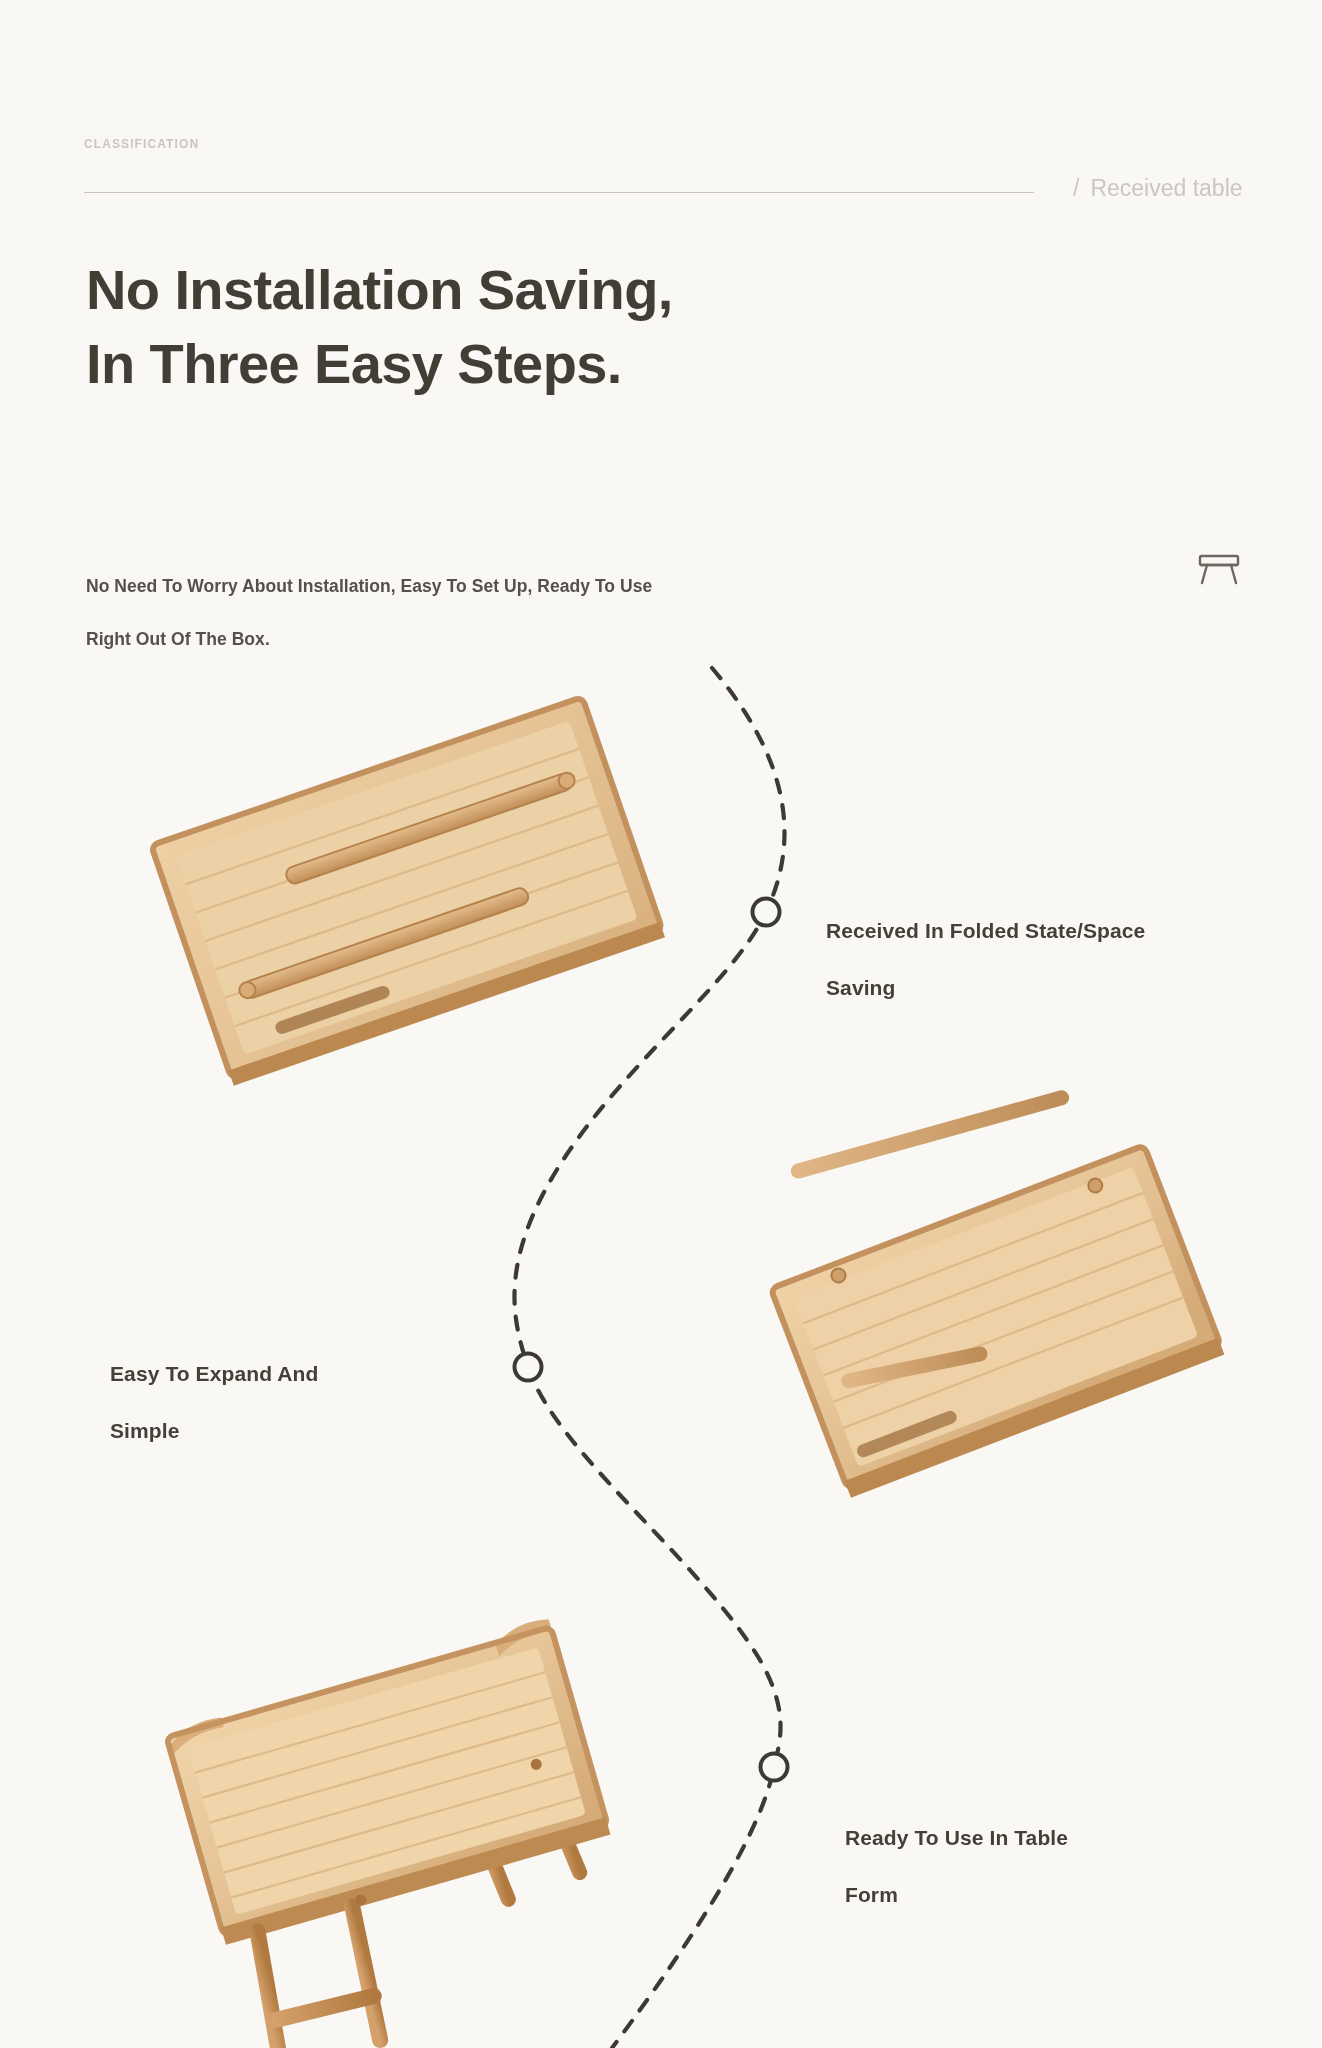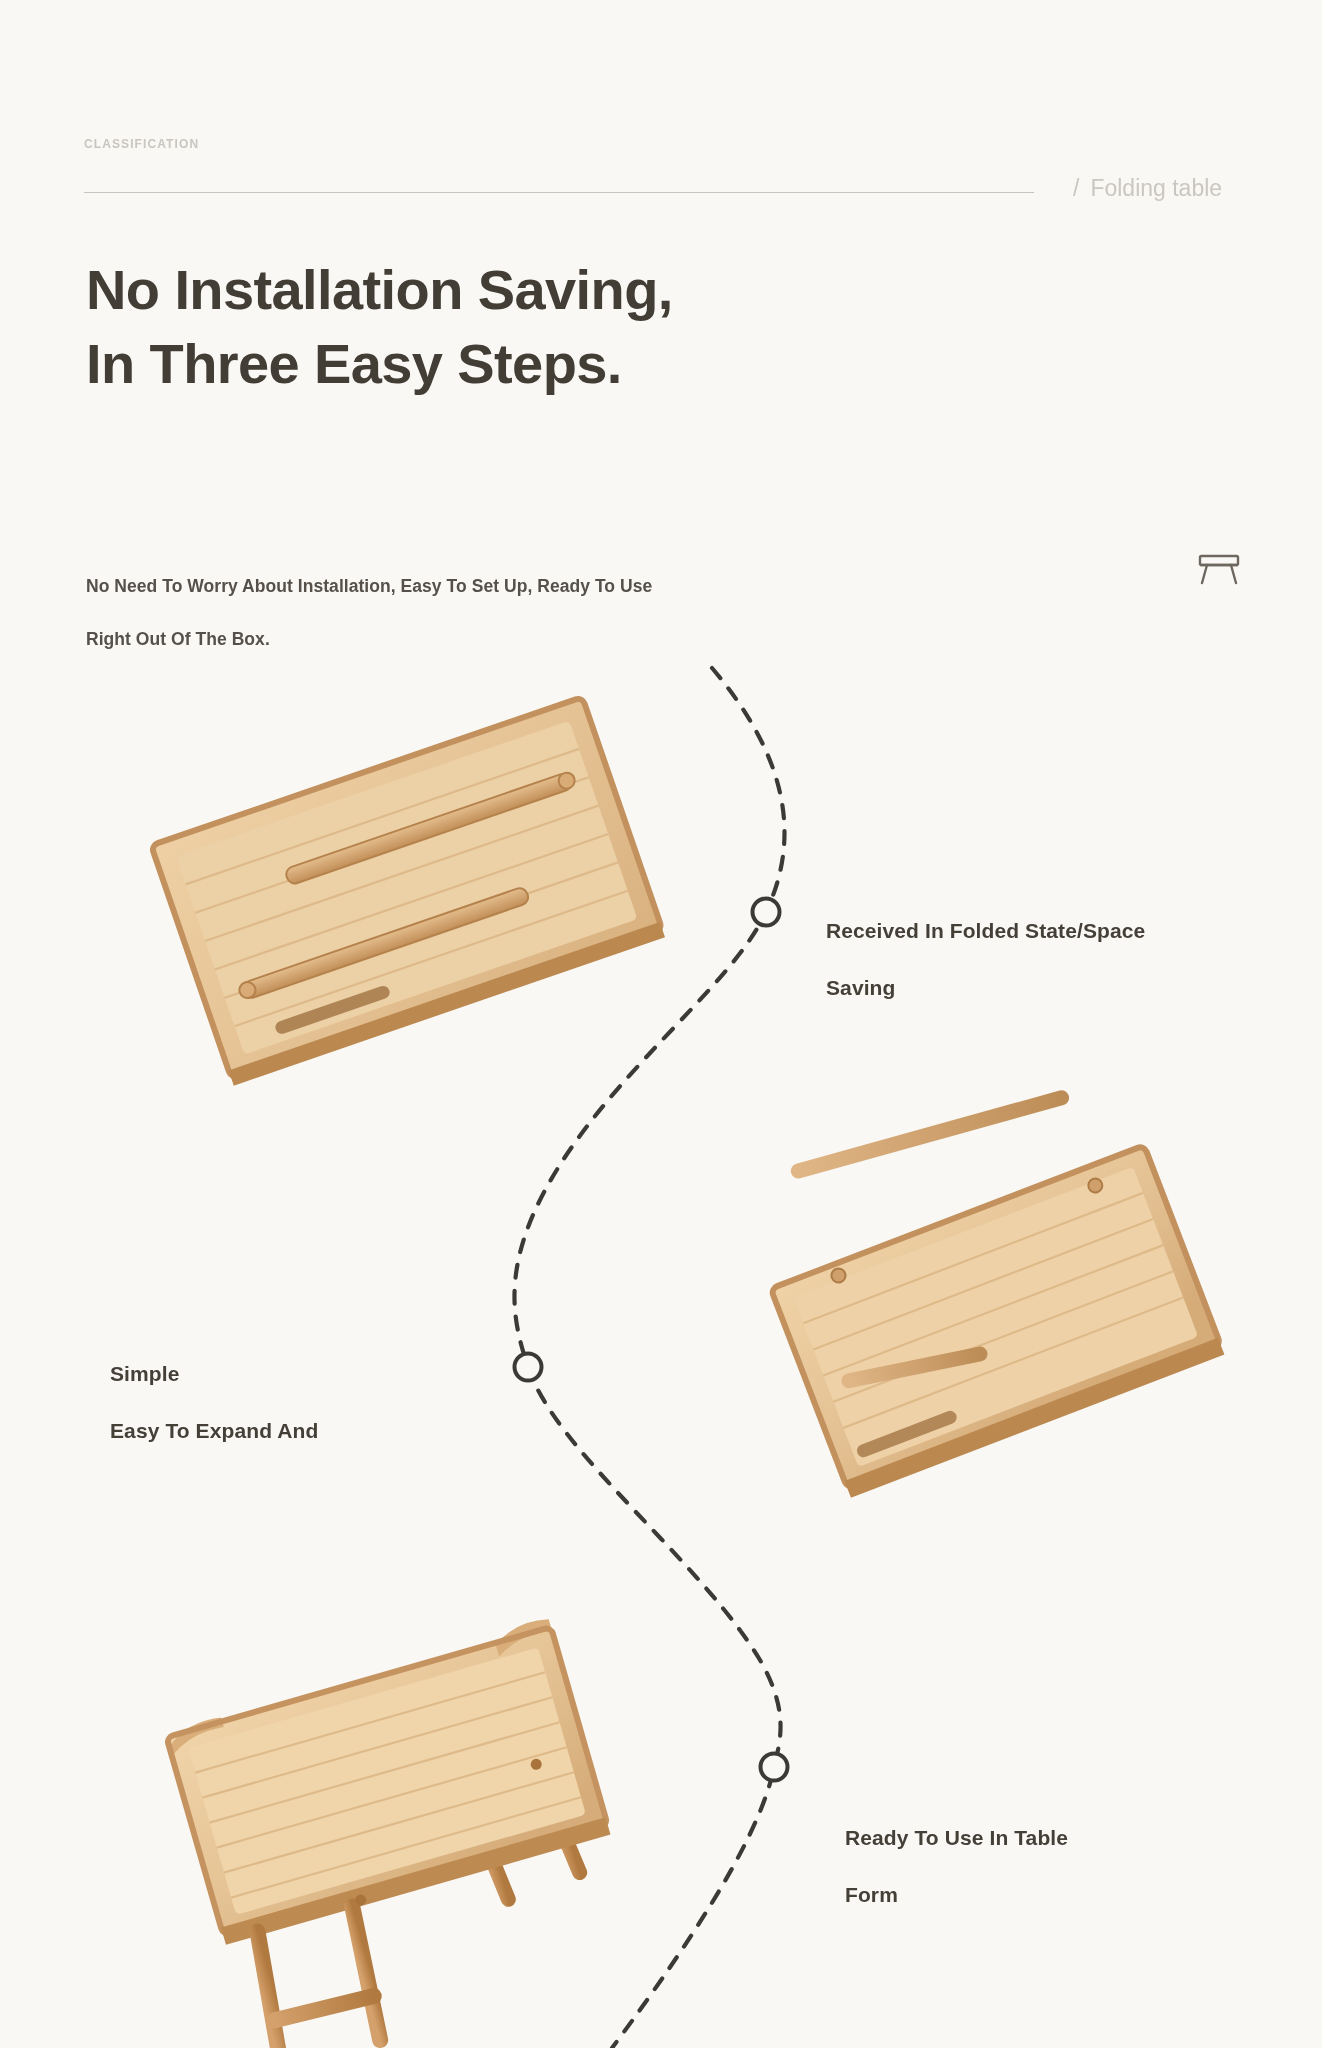--- a/index.html
+++ b/index.html
@@ -118,21 +118,21 @@
   .caption .cap-line { display: block; margin-top: 28px; }
 </style>
 </head>
 <body>
 
 <div id="page">
 
   <div class="eyebrow">CLASSIFICATION</div>
   <div class="header-rule"></div>
   <div class="breadcrumb">
-    <span class="slash">/</span><span>Folding table</span>
+    <span class="slash">/</span><span>Received table</span>
   </div>
 
   <h1 class="headline">
     <span class="hl-line">No Installation Saving,</span>
     <span class="hl-line">In Three Easy Steps.</span>
   </h1>
 
   <p class="subcopy">
     <span class="sc-line">No Need To Worry About Installation, Easy To Set Up, Ready To Use</span>
     <span class="sc-line">Right Out Of The Box.</span>
@@ -298,22 +298,22 @@
       <circle cx="406" cy="214" r="5.5" fill="#a9743c"></circle>
     </g>
   </svg>
 
   <div class="caption" id="caption-1">
     <span class="cap-line">Received In Folded State/Space</span>
     <span class="cap-line">Saving</span>
   </div>
 
   <div class="caption" id="caption-2">
+    <span class="cap-line">Easy To Expand And</span>
     <span class="cap-line">Simple</span>
-    <span class="cap-line">Easy To Expand And</span>
   </div>
 
   <div class="caption" id="caption-3">
     <span class="cap-line">Ready To Use In Table</span>
     <span class="cap-line">Form</span>
   </div>
 
 </div>
 
 </body></html>

